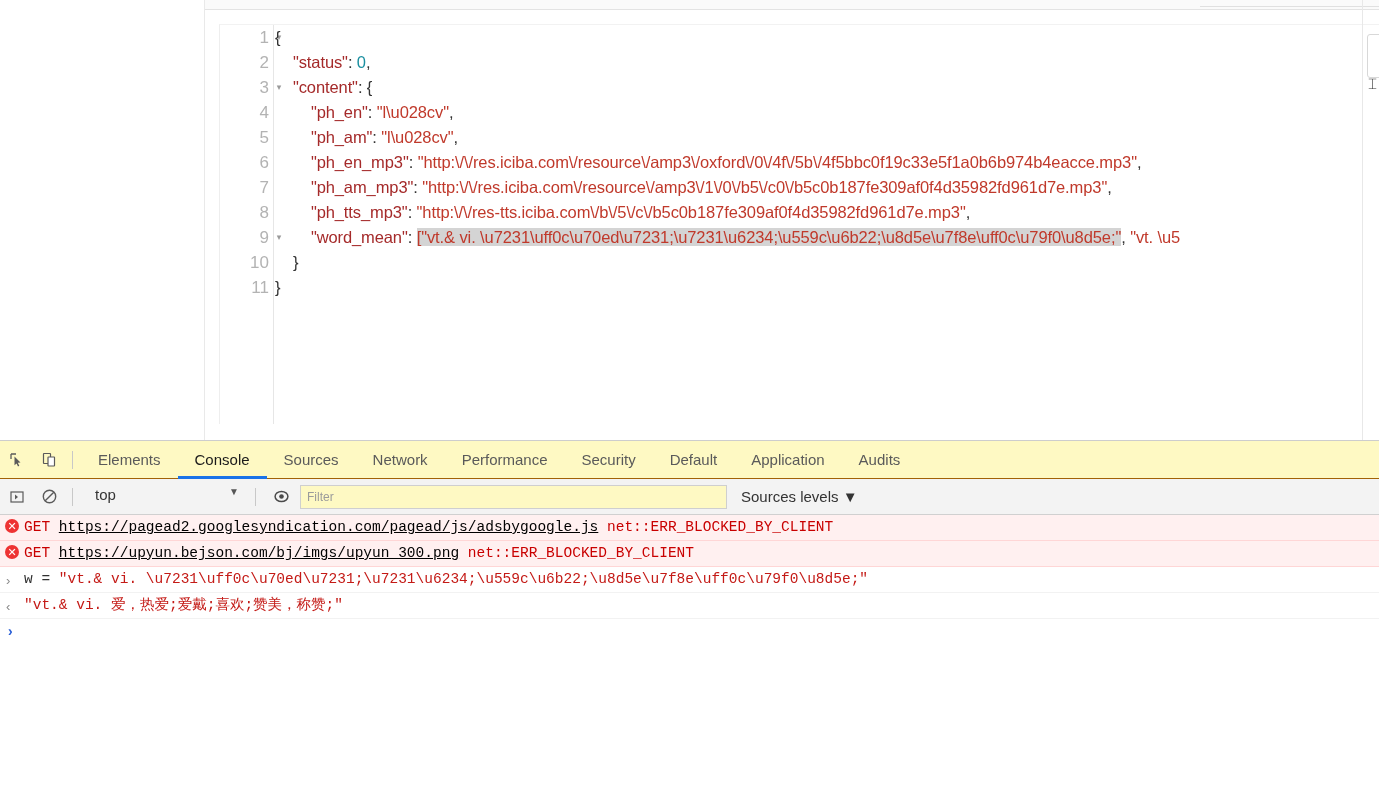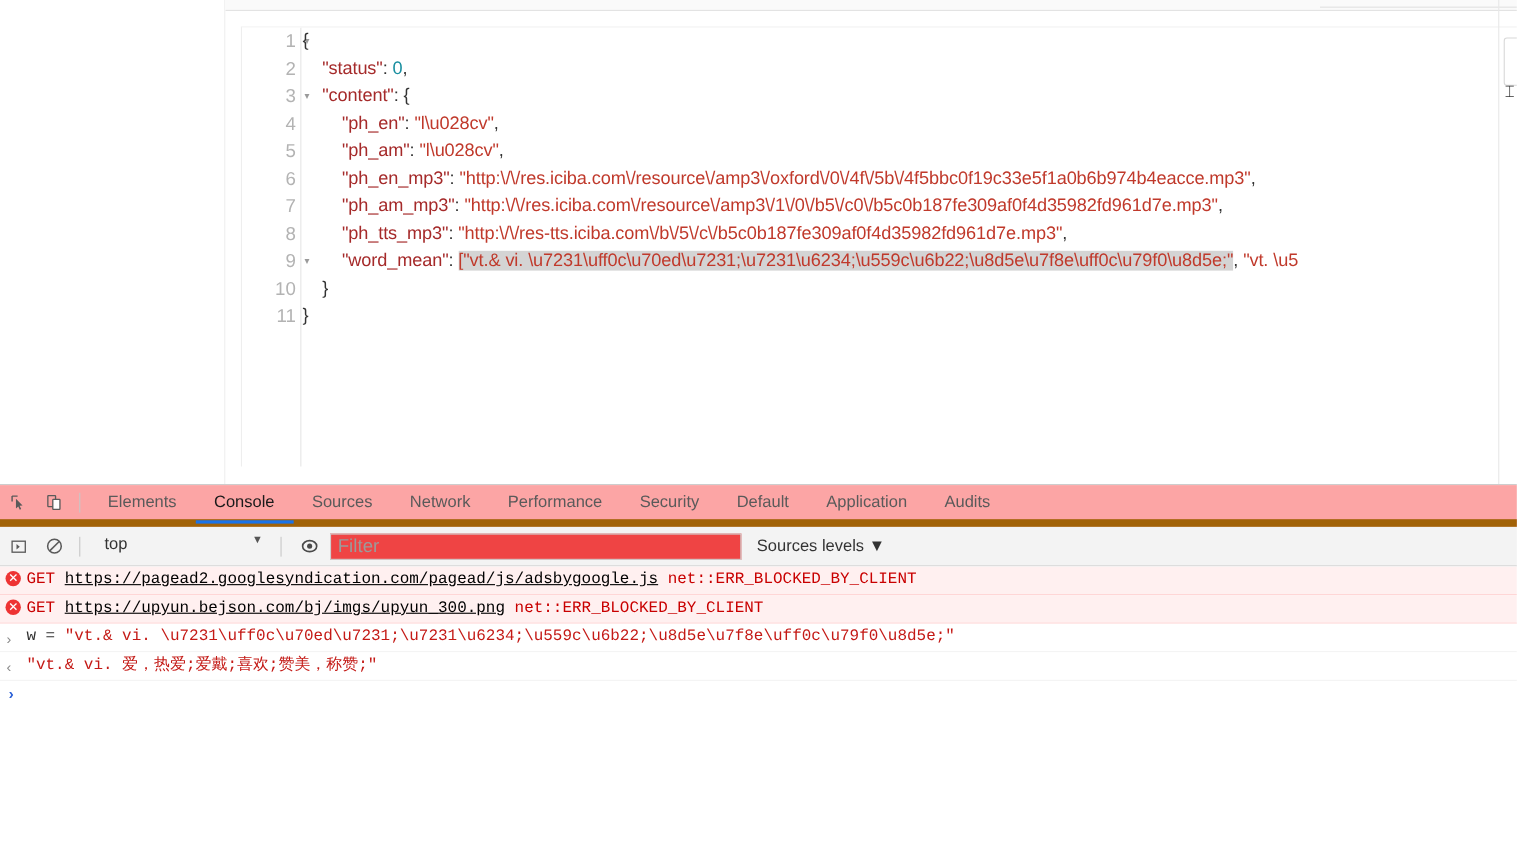--- a/index.html
+++ b/index.html
@@ -179,22 +179,22 @@
     height: 347px;
     background: #ffffff;
     border-top: 1px solid #cdcdcd;
     box-sizing: border-box;
   }
 
   
   .dt-tabbar {
     position: relative;
     height: 38px;
-    background: #fca5a5;
-    border-bottom: 7px solid #a16207;
+    background: #fef9c3;
+    border-bottom: 1px solid #a16207;
     display: flex;
     align-items: center;
     box-sizing: border-box;
   }
 
   .dt-icon-btn {
     width: 30px;
     height: 28px;
     display: flex;
     align-items: center;
@@ -255,26 +255,26 @@
   }
   .ctx-select .ctx-label { padding-left: 8px; }
   .ctx-select .caret {
     position: absolute;
     right: 8px;
     font-size: 10px;
     color: #555;
   }
 
   .filter-input {
-    width: 374px;
+    width: 427px;
     height: 24px;
     margin-left: 4px;
     border: 1px solid #cfcfcf;
-    background: #ef4444;
-    font-size: 17px;
+    background: #fef9c3;
+    font-size: 12px;
     color: #333;
     padding: 0 6px;
     box-sizing: border-box;
     font-family: "Liberation Sans", sans-serif;
     outline: none;
   }
   .filter-input::placeholder { color: #9b9b9b; }
 
   .levels-btn {
     margin-left: 14px;

